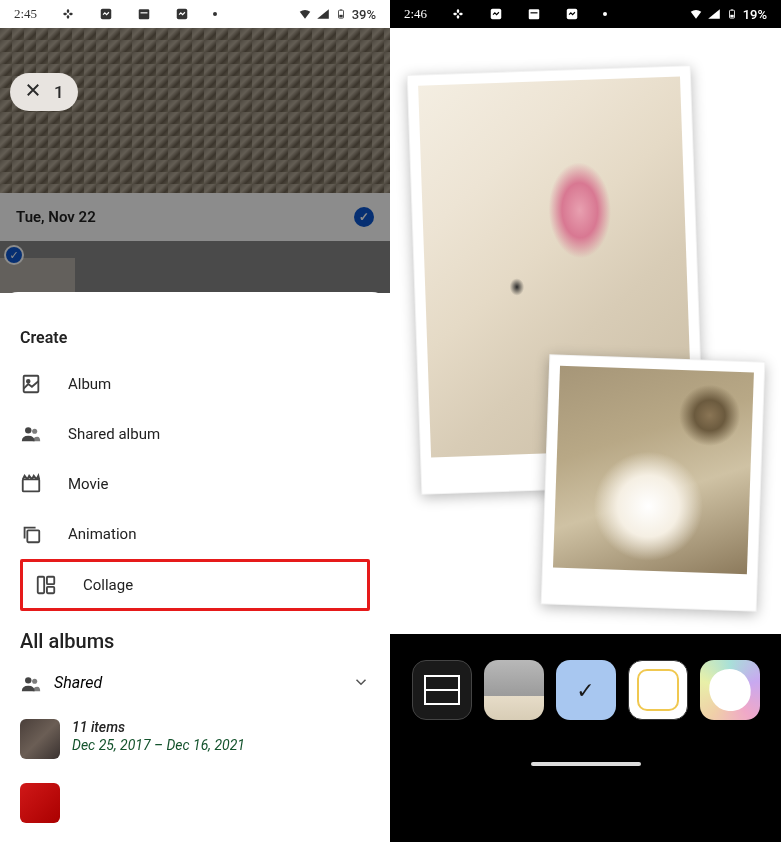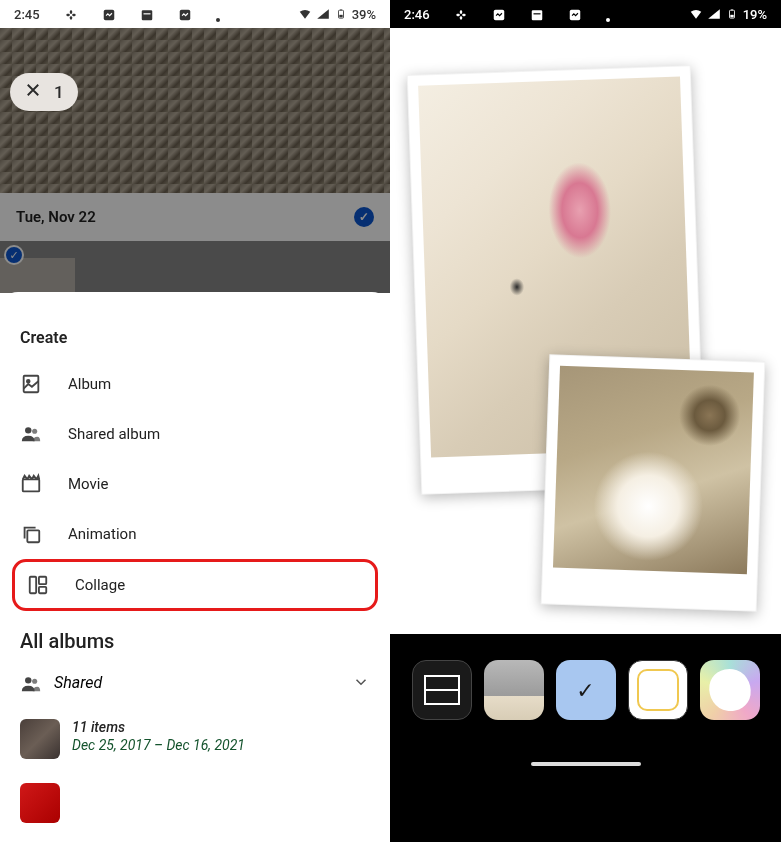--- a/index.html
+++ b/index.html
@@ -4,21 +4,21 @@
   <style>
     * { box-sizing: border-box; margin: 0; padding: 0; }
     body { font-family: -apple-system, Roboto, sans-serif; width: 781px; height: 842px; display: flex; background: #f0f0f0; }
     
     .phone { position: relative; height: 842px; overflow: hidden; }
     .phone-left { width: 390px; background: #fff; }
     .phone-right { width: 391px; background: #000; }
     
     
     .status-bar { display: flex; justify-content: space-between; align-items: center; padding: 6px 14px; font-size: 13px; font-weight: 500; height: 28px; }
-    .status-left { display: flex; align-items: flex-end; gap: 24px; }
+    .status-left { display: flex; align-items: center; gap: 24px; font-family: Liberation Serif, serif; }
     .status-right { display: flex; align-items: center; gap: 4px; }
     .sb-light { color: #333; }
     .sb-dark { color: #fff; }
     .sb-icon { width: 14px; height: 14px; display: inline-flex; align-items: center; justify-content: center; }
     .sb-dot { width: 4px; height: 4px; border-radius: 50%; background: currentColor; }
     
     
     .dimmed { position: relative; background: #888; height: 265px; }
     .dimmed::after { content: ""; position: absolute; inset: 0; background: rgba(0,0,0,0.45); }
     .dimmed-content { position: relative; height: 100%; }
@@ -27,21 +27,21 @@
     .date-row { display: flex; justify-content: space-between; align-items: center; padding: 14px 16px; font-size: 15px; font-weight: 600; color: #222; background: #fff; }
     .check-badge { width: 20px; height: 20px; border-radius: 50%; background: #0b57d0; display: flex; align-items: center; justify-content: center; color: #fff; font-size: 12px; }
     .sel-thumb { position: absolute; bottom: 0; left: 0; width: 75px; height: 35px; background: #b5b0a8; }
     .sel-check { position: absolute; bottom: 28px; left: 4px; width: 20px; height: 20px; border-radius: 50%; background: #0b57d0; border: 2px solid #fff; display: flex; align-items: center; justify-content: center; color: #fff; font-size: 11px; }
     
     
     .sheet { position: absolute; bottom: 0; left: 0; right: 0; background: #fff; border-radius: 18px 18px 0 0; padding: 0 0 10px 0; height: 550px; }
     .sheet-title { font-size: 16px; font-weight: 600; color: #222; padding: 36px 20px 12px; }
     .menu-item { display: flex; align-items: center; gap: 26px; padding: 14px 20px; font-size: 15px; color: #222; }
     .menu-icon { width: 22px; height: 22px; color: #444; flex-shrink: 0; }
-    .highlight-box { margin: 0 12px; border: 3px solid #e61a1a; border-radius: 14px; }
+    .highlight-box { margin: 0 20px; border: 3px solid #e61a1a; border-radius: 2px; }
     .highlight-box .menu-item { padding: 12px 12px; }
     .section-title { font-size: 20px; font-weight: 500; color: #222; padding: 18px 20px 8px; }
     .album-row { display: flex; align-items: flex-start; gap: 12px; padding: 12px 20px; font-style: italic; }
     .album-row .chevron { margin-left: auto; color: #555; }
     .album-thumb { width: 40px; height: 40px; border-radius: 6px; background: #999; flex-shrink: 0; }
     .album-thumb.coke { background: linear-gradient(135deg, #d01818, #a00); }
     .album-thumb.items { background: linear-gradient(135deg, #4a3f3a, #6b5e55 50%, #3a3230); }
     .album-info .name { font-size: 14px; font-weight: 500; color: #222; }
     .album-info .sub { font-size: 14px; color: #14532d; margin-top: 2px; }
     .nav-handle { width: 110px; height: 4px; background: #444; border-radius: 3px; margin: 14px auto 4px; }

